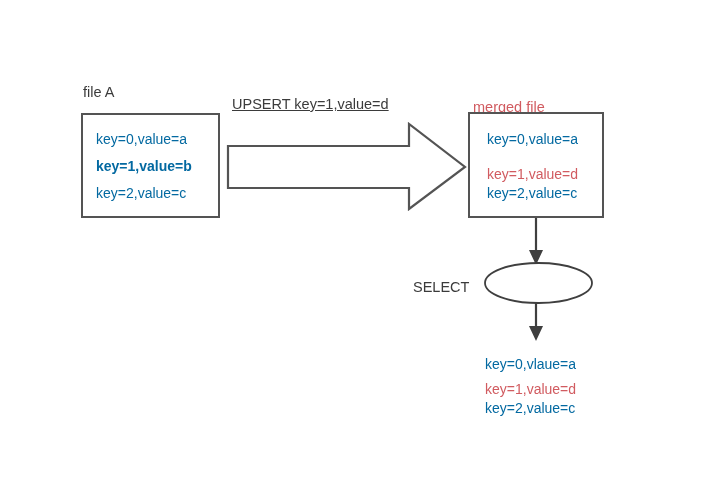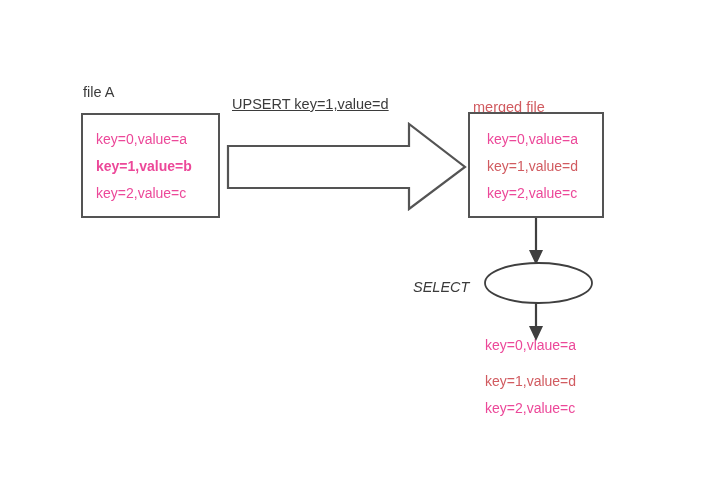--- a/index.html
+++ b/index.html
@@ -30,26 +30,27 @@
   }
   .box {
     position: absolute;
     border: 2px solid #545454;
     background: #ffffff;
     box-sizing: border-box;
   }
   .rowtext {
     position: absolute;
     font-size: 14px;
-    color: #ec4899;
+    color: #0369a1;
     white-space: nowrap;
     line-height: 1;
   }
   .rowtext.red {
     color: #d15b60;
+    margin-top: 8px;
   }
   svg.overlay {
     position: absolute;
     left: 0;
     top: 0;
     width: 716px;
     height: 492px;
     overflow: visible;
   }
   .ellipse-label {
@@ -74,25 +75,25 @@
 
   <div class="lbl" style="left:232px; top:97px;text-decoration:underline;">UPSERT key=1,value=d</div>
 
   <div class="lbl red" style="left:473px; top:85px;">merged file</div>
 
   <div class="box" style="left:468px; top:112px; width:136px; height:106px;"></div>
   <div class="rowtext" style="left:487px; top:132px;">key=0,value=a</div>
   <div class="rowtext red" style="left:487px; top:159px;">key=1,value=d</div>
   <div class="rowtext" style="left:487px; top:186px;">key=2,value=c</div>
 
-  <div class="lbl" style="left:413px; top:280px;font-style:italic;">SELECT</div>
+  <div class="lbl" style="left:413px; top:280px;">SELECT</div>
 
   <div class="ellipse-label" style="left:516px; top:277px;">SCAN</div>
 
-  <div class="rowtext" style="left:485px; top:338px;">key=0,vlaue=a</div>
+  <div class="rowtext" style="left:485px; top:357px;">key=0,vlaue=a</div>
   <div class="rowtext red" style="left:485px; top:374px;">key=1,value=d</div>
   <div class="rowtext" style="left:485px; top:401px;">key=2,value=c</div>
 
   <svg class="overlay" viewBox="0 0 716 492">
 
     <polygon points="228,146 409,146 409,124 465,167 409,209 409,188 228,188" fill="#ffffff" stroke="#545454" stroke-width="2.2" stroke-linejoin="miter"></polygon>
 
     <line x1="536" y1="218" x2="536" y2="255" stroke="#3f3f3f" stroke-width="2.2"></line>
     <polygon points="536,265 529,250 543,250" fill="#3f3f3f"></polygon>
 

